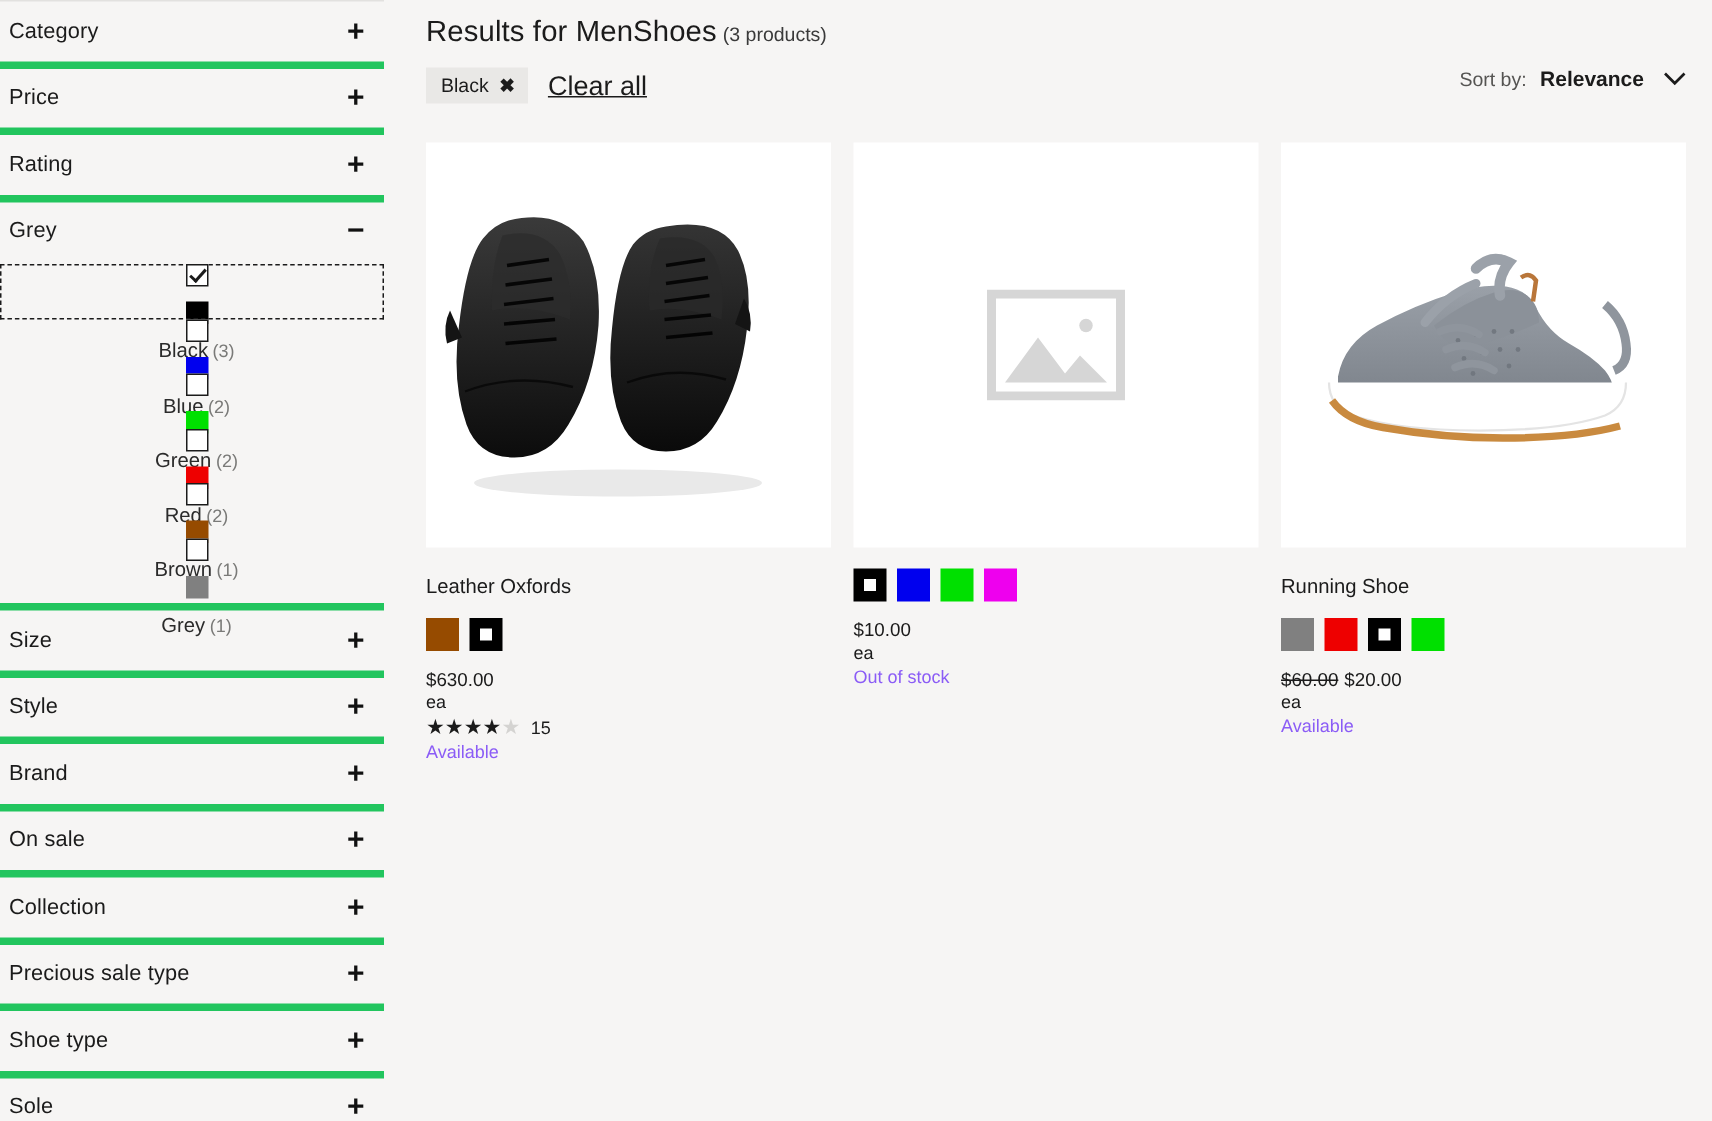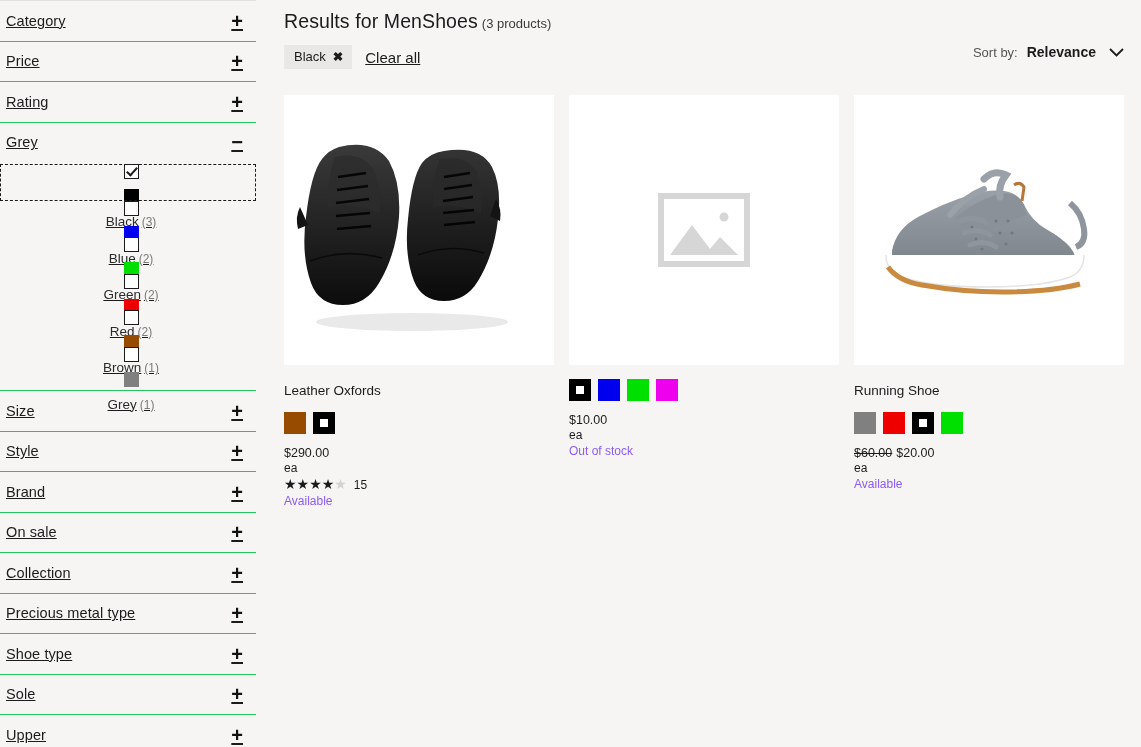--- a/index.html
+++ b/index.html
@@ -8,21 +8,21 @@
     width: 1141px; height: 747px;
     background: #f6f5f4;
     font-family: "Liberation Sans", sans-serif;
     color: #1b1b1b;
     overflow: hidden;
   }
   .page { display: flex; width: 1141px; height: 747px; }
 
   
   .sidebar { width: 256px; flex: 0 0 256px; background: #f6f5f4; }
-  .facet { border-bottom: 1px solid #22c55e; text-decoration: underline; }
+  .facet { border-bottom: 5px solid #22c55e; }
   .facet-head {
     height: 39.5px;
     display: flex; align-items: center; justify-content: space-between;
     padding: 0 13px 0 6px;
     cursor: pointer;
   }
   .facet-title { font-size: 14.5px; color: #1b1b1b; letter-spacing: .1px; }
   .facet-sign { font-size: 20px; line-height: 1; font-weight: 700; color: #111; }
   .facet-top-rule { height: 1px; background: #e2e1df; }
 
@@ -55,21 +55,21 @@
   .results-count { font-size: 13px; color: #3a3a3a; margin-left: 4px; }
 
   .chiprow { display: flex; align-items: center; gap: 13px; margin-top: 12px; }
   .chip {
     display: inline-flex; align-items: center; gap: 7px;
     background: #e9e8e6; padding: 4px 9px 5px 10px;
     font-size: 13px; color: #1b1b1b; cursor: pointer;
   }
   .chip-x { font-size: 12.5px; font-weight: 700; }
   .clear-all {
-    font-size: 15px; color: #1b1b1b; text-decoration: underline;
+    font-size: 18px; color: #1b1b1b; text-decoration: underline;
     cursor: pointer;
   }
 
   .sortwrap {
     position: absolute; right: 14px; top: 44px;
     display: flex; align-items: center; gap: 9px; cursor: pointer;
   }
   .sort-label { font-size: 13px; color: #555452; }
   .sort-value { font-size: 14px; font-weight: 700; color: #1b1b1b; }
   .chev { width: 22px; display: flex; justify-content: center; }
@@ -185,21 +185,21 @@
         </div>
       </div>
       <div class="facet">
         <div class="facet-head">
           <span class="facet-title">Collection</span>
           <span class="facet-sign">+</span>
         </div>
       </div>
       <div class="facet">
         <div class="facet-head">
-          <span class="facet-title">Precious metal type</span>
+          <span class="facet-title">Precious sale type</span>
           <span class="facet-sign">+</span>
         </div>
       </div>
       <div class="facet">
         <div class="facet-head">
           <span class="facet-title">Shoe type</span>
           <span class="facet-sign">+</span>
         </div>
       </div>
       <div class="facet">
@@ -279,21 +279,21 @@
     <path d="M202 84 q6 10 4 22 l-10 -5z" fill="#141414"></path>
   </svg>
           </div>
           <div class="pname">Leather Oxfords</div>
           <div class="pswatches">
             <span class="pswatch" style="background: rgb(150, 75, 0);"></span>
             <span class="pswatch" style="background: rgb(0, 0, 0);">
               <span class="dot"></span>
             </span>
           </div>
-          <div class="price-line"><span>$290.00</span></div>
+          <div class="price-line"><span>$630.00</span></div>
           <div class="uom">ea</div>
           <div class="stars">
             <span class="star">★</span>
             <span class="star">★</span>
             <span class="star">★</span>
             <span class="star">★</span>
             <span class="star empty">★</span>
             <span class="rcount">15</span>
           </div>
           <div class="avail">Available</div>

